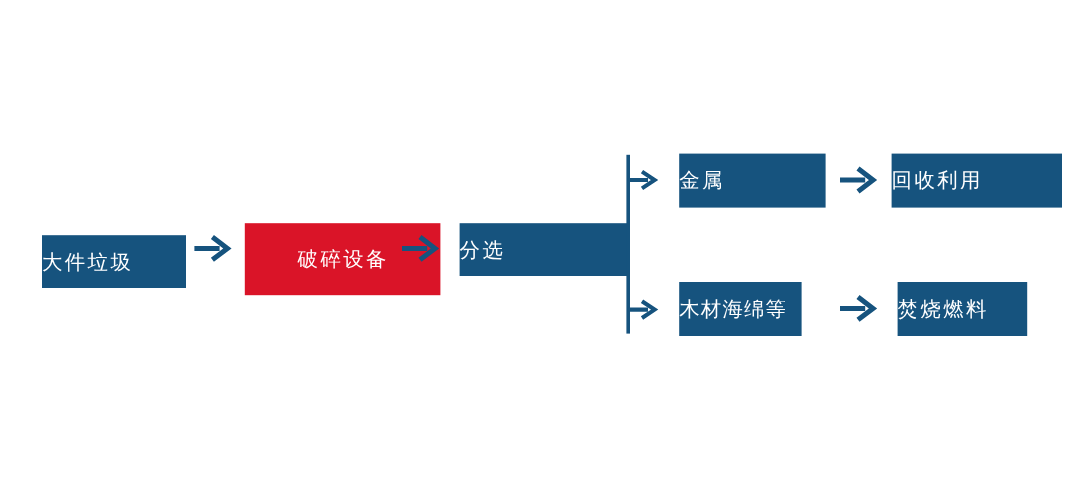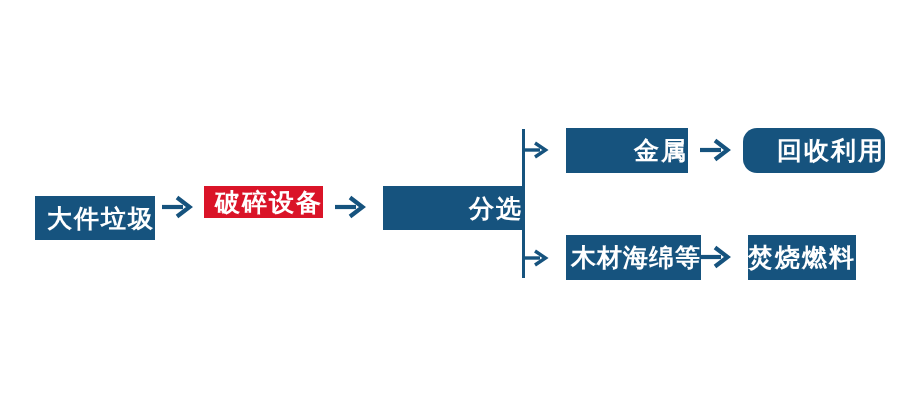--- a/index.html
+++ b/index.html
@@ -12,38 +12,38 @@
     width: 900px;
     height: 411px;
     background: var(--bg, #ffffff);
     font-family: "Liberation Sans", "DejaVu Sans", sans-serif;
     overflow: hidden;
   }
   .node {
     position: absolute;
     display: flex;
     align-items: center;
-    justify-content: flex-end;
+    justify-content: flex-start;
     color: #ffffff;
-    font-weight: bold;
-    font-size: 25px;
+    font-weight: normal;
+    font-size: 17px;
     letter-spacing: 2px;
     white-space: nowrap;
   }
   .node.blue { background: var(--blue, #16537E); }
   .node.red  { background: var(--red, #DA1428); }
 
   
   .node-bulky    { left: 35px;  top: 196px; width: 120px; height: 44px; }
-  .node-crush    { left: 204px; top: 186px; width: 119px; height: 32px; }
+  .node-crush    { left: 204px; top: 186px; width: 119px; height: 60px; padding-left: 44px; }
   .node-sort     { left: 383px; top: 186px; width: 140px; height: 44px; }
   
   .node-metal    { left: 566px; top: 128px; width: 122px; height: 45px; }
-  .node-recycle  { left: 743px; top: 128px; width: 142px; height: 45px; border-radius: 14px; }
-  .node-wood     { left: 566px; top: 235px; width: 135px; height: 45px; letter-spacing: 1px; }
+  .node-recycle  { left: 743px; top: 128px; width: 142px; height: 45px; }
+  .node-wood     { left: 566px; top: 235px; width: 102px; height: 45px; letter-spacing: 1px; }
   .node-fuel     { left: 748px; top: 235px; width: 108px; height: 45px; }
 
   .arrow {
     position: absolute;
     display: block;
   }
   .arrow path {
     stroke: var(--blue, #16537E);
     stroke-width: 4.2;
     fill: none;

